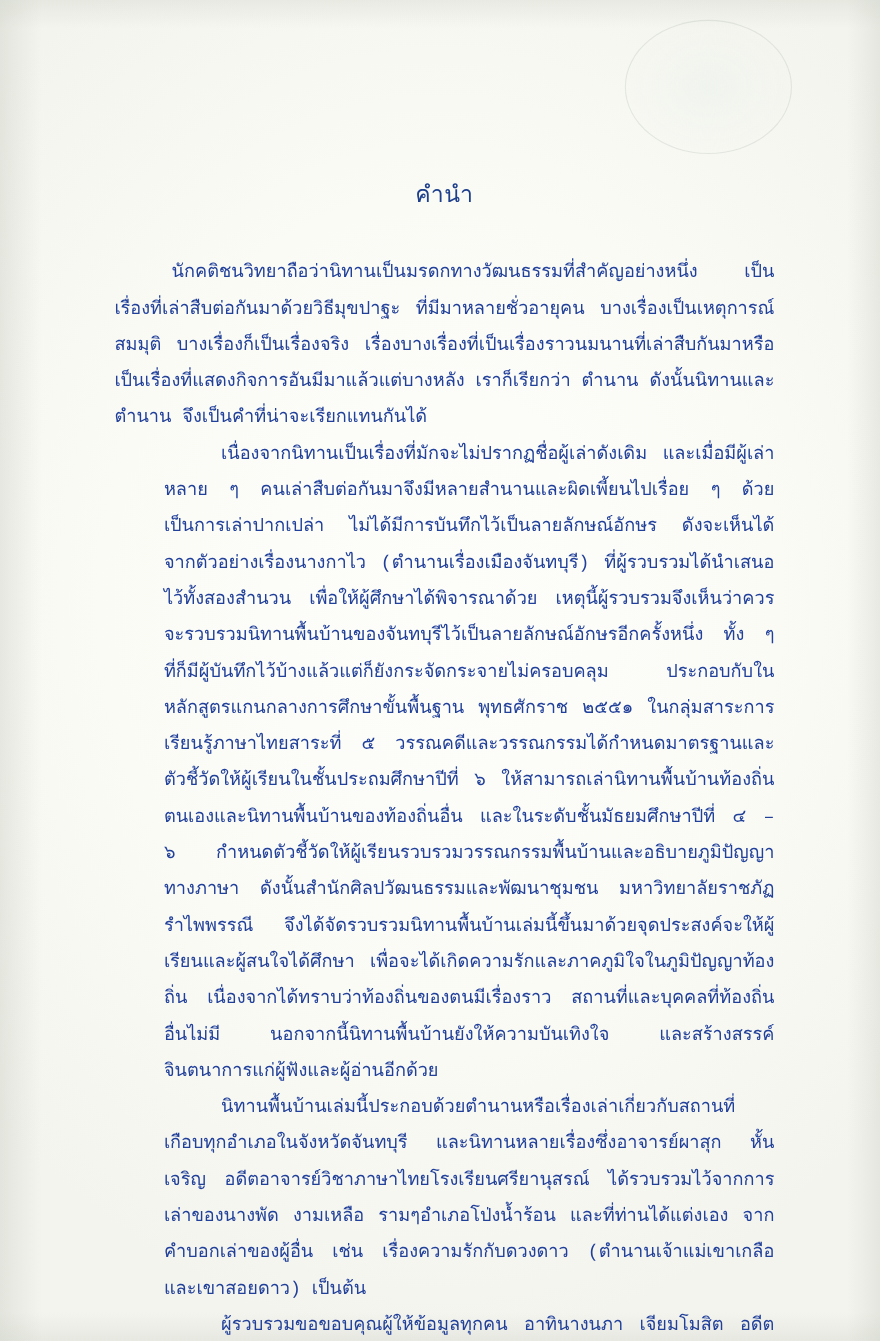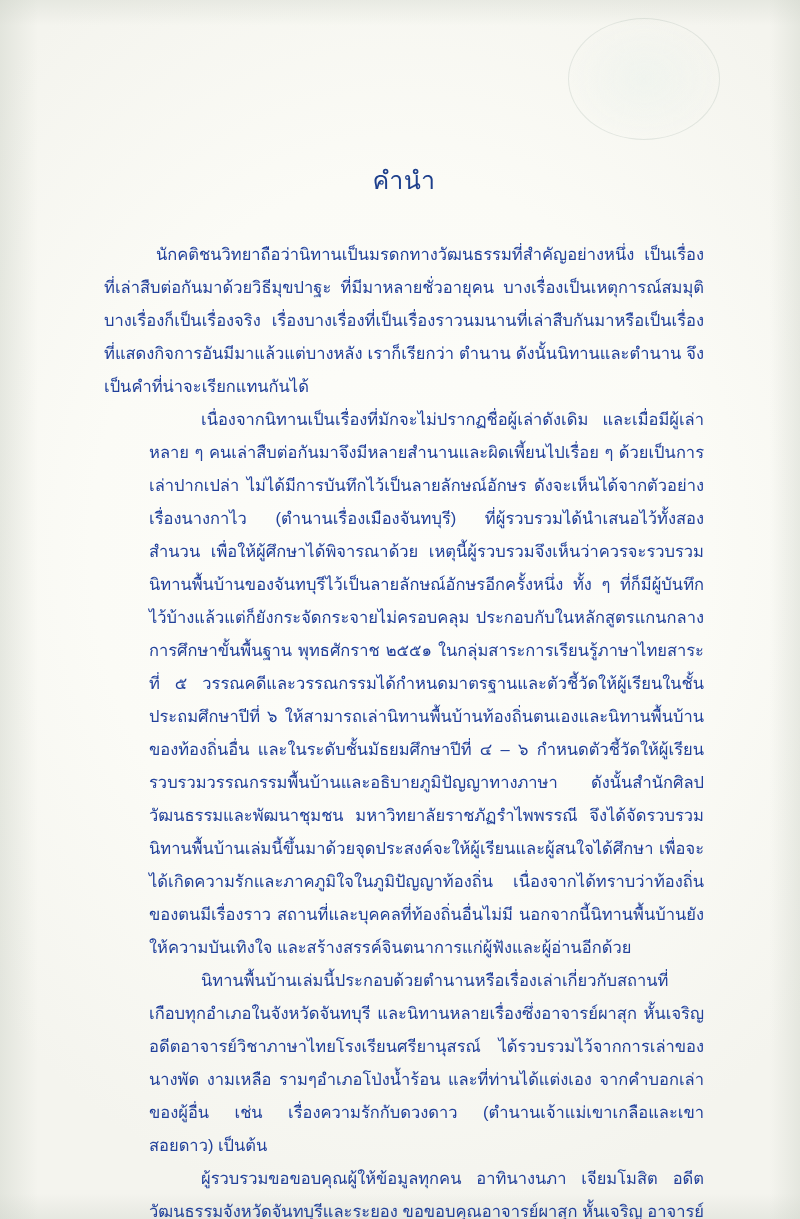--- a/index.html
+++ b/index.html
@@ -47,36 +47,36 @@
     pointer-events: none;
   }
   .content {
     position: absolute;
     left: 104px;
     top: 160px;
     width: 600px;
   }
   .doc-title {
     text-align: center;
-    font-size: 25px;
+    font-size: 21px;
     color: #1d3f8c;
     letter-spacing: 0.5px;
     margin-bottom: 38px;
     font-family: Liberation Sans, sans-serif;
   }
   .para {
     color: #21409a;
     font-size: 16.5px;
     line-height: 33px;
     text-align: justify;
     text-justify: inter-word;
     text-indent: 52px;
     margin: 0 0 0 0;
     word-break: break-word;
-    font-family: Liberation Sans, sans-serif;
+    font-family: Liberation Mono, monospace;
   }
   .para + .para {
     margin-top: 0;
     margin-left: 45px;
   }
 </style>
 </head>
 <body>
 
 <div class="page">

